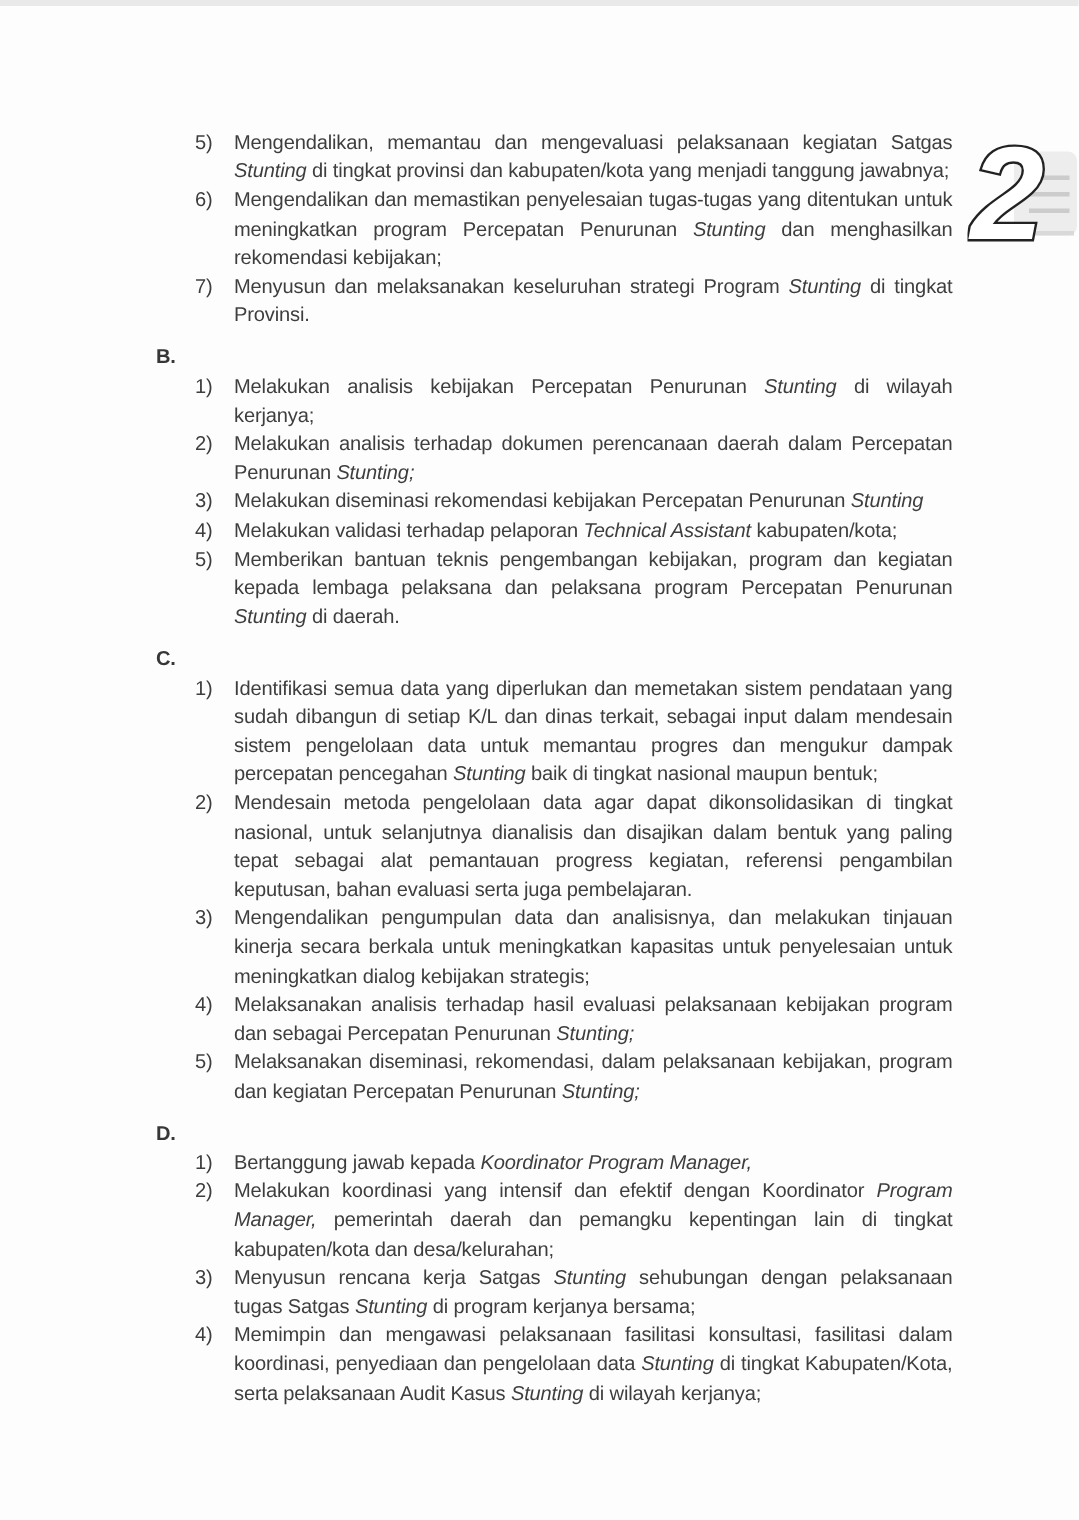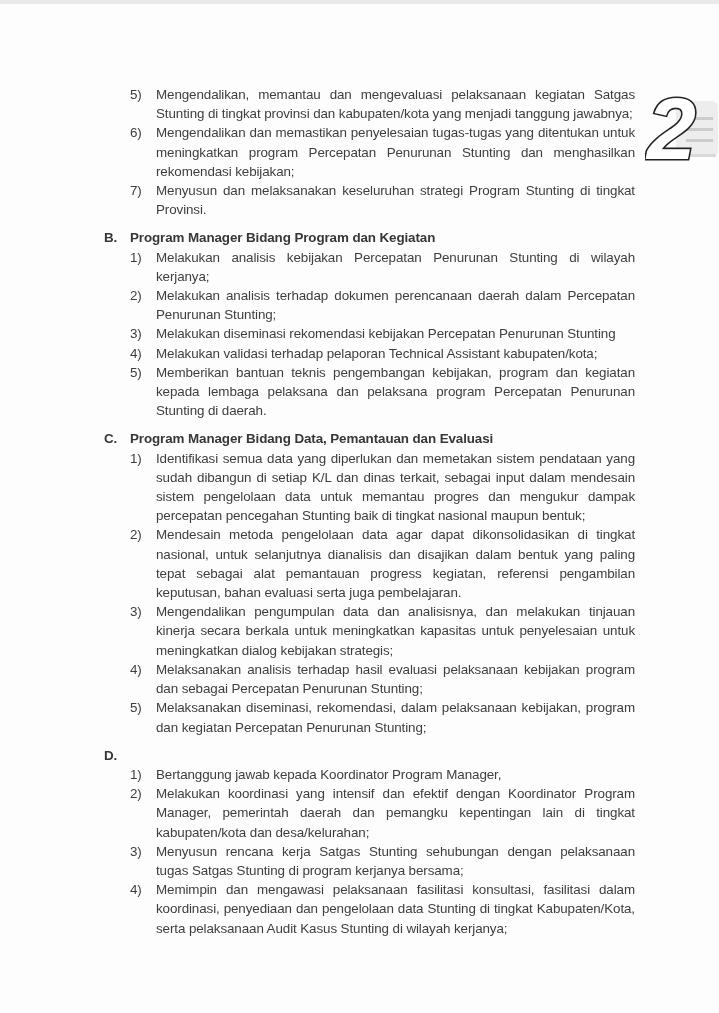--- a/index.html
+++ b/index.html
@@ -29,21 +29,21 @@
     display: flex;
     font-weight: bold;
     color: #373737;
   }
   .heading .htxt { white-space: pre-wrap; }
   .letter { flex: 0 0 26px; }
   .items { margin-left: 26px; }
   .item { display: flex; }
   .num { flex: 0 0 26px; }
   .txt { flex: 1; text-align: justify; }
-  .it { }
+  .it { font-style: italic; }
   .bd { font-weight: bold; }
   .pagegfx {
     position: absolute;
     top: 86px; left: 645px;
     width: 74px; height: 106px;
   }
   .pnum {
     font-family: "Liberation Sans", "DejaVu Sans", sans-serif;
     font-size: 88px;
     font-style: italic;
@@ -72,21 +72,20 @@
         </div>
         <div class="item">
           <span class="num">7)</span>
           <div class="txt"><span>Menyusun dan melaksanakan keseluruhan strategi Program </span><span class="it ">Stunting</span><span> di tingkat Provinsi.</span></div>
         </div>
       </div>
     </div>
     <div class="block with-heading">
       <div class="heading">
         <span class="letter bd">B.</span>
-        <span class="htxt"><span class="bd">Program </span><span class="it bd">Manager</span><span class="bd"> Bidang Program dan Kegiatan</span></span>
       </div>
       <div class="items">
         <div class="item">
           <span class="num">1)</span>
           <div class="txt"><span>Melakukan analisis kebijakan Percepatan Penurunan </span><span class="it ">Stunting</span><span> di wilayah kerjanya;</span></div>
         </div>
         <div class="item">
           <span class="num">2)</span>
           <div class="txt"><span>Melakukan analisis terhadap dokumen perencanaan daerah dalam Percepatan Penurunan </span><span class="it ">Stunting;</span></div>
         </div>
@@ -100,21 +99,20 @@
         </div>
         <div class="item">
           <span class="num">5)</span>
           <div class="txt"><span>Memberikan bantuan teknis pengembangan kebijakan, program dan kegiatan kepada lembaga pelaksana dan pelaksana program Percepatan Penurunan </span><span class="it ">Stunting</span><span> di daerah.</span></div>
         </div>
       </div>
     </div>
     <div class="block with-heading">
       <div class="heading">
         <span class="letter bd">C.</span>
-        <span class="htxt"><span class="bd">Program </span><span class="it bd">Manager</span><span class="bd"> Bidang Data, Pemantauan dan Evaluasi</span></span>
       </div>
       <div class="items">
         <div class="item">
           <span class="num">1)</span>
           <div class="txt"><span>Identifikasi semua data yang diperlukan dan memetakan sistem pendataan yang sudah dibangun di setiap K/L dan dinas terkait, sebagai input dalam mendesain sistem pengelolaan data untuk memantau progres dan mengukur dampak percepatan pencegahan </span><span class="it ">Stunting</span><span> baik di tingkat nasional maupun bentuk;</span></div>
         </div>
         <div class="item">
           <span class="num">2)</span>
           <div class="txt"><span>Mendesain metoda pengelolaan data agar dapat dikonsolidasikan di tingkat nasional, untuk selanjutnya dianalisis dan disajikan dalam bentuk yang paling tepat sebagai alat pemantauan progress kegiatan, referensi pengambilan keputusan, bahan evaluasi serta juga pembelajaran.</span></div>
         </div>

